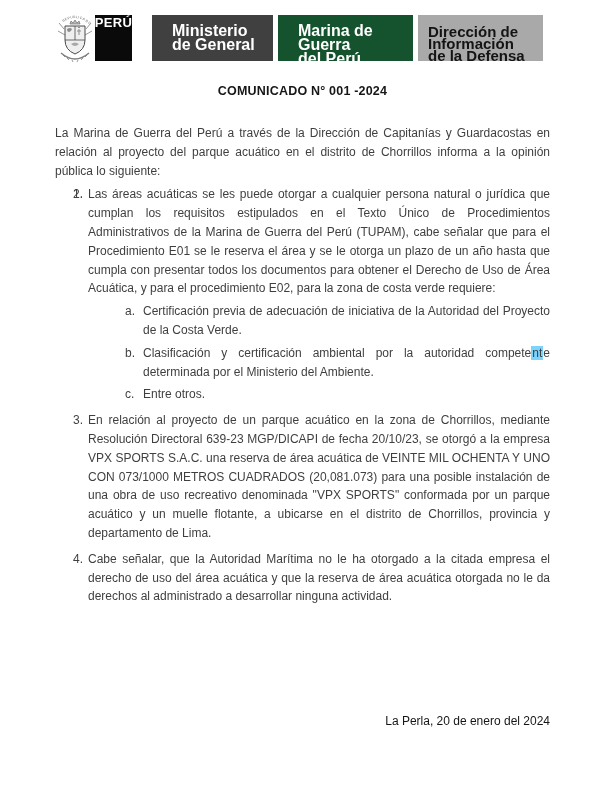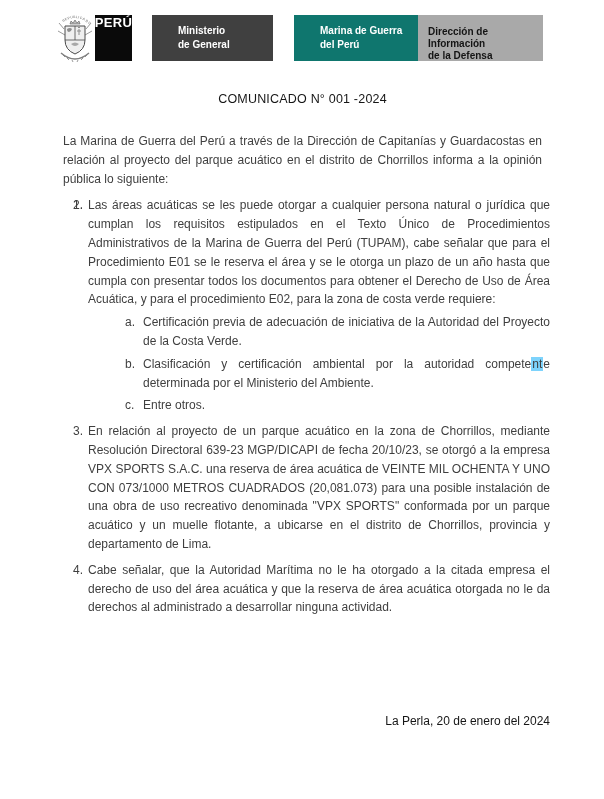--- a/index.html
+++ b/index.html
@@ -11,40 +11,40 @@
   
   .emblem { position:absolute; left:56px; top:9px; width:38px; height:57px; }
   .hb {
     position:absolute; top:15px; height:46px; box-sizing:border-box;
     font-weight:bold;
   }
   .hb-peru {
     left:95px; width:37px; color:#ffffff; font-size:13px; letter-spacing:0.3px;
     display:flex; align-items:flex-start; justify-content:center;
   }
-  .hb-two { color:#ffffff; font-size:10px; line-height:14px; padding:9px 0 0 26px; }
+  .hb-two { color:#ffffff; font-size:16px; line-height:14px; padding:9px 0 0 20px; }
   .hb-min { left:152px; width:121px; }
   .hb-mar { left:278px; width:135px; }
   .hb-dir {
-    left:418px; width:125px; color:#141414; font-size:10px; line-height:12px;
+    left:418px; width:125px; color:#141414; font-size:15px; line-height:12px;
     padding:11px 0 0 10px;
   }
 
   
   .title {
-    position:absolute; left:55px; top:92px; width:495px; text-align:center;
-    font-size:12.5px; font-weight:normal; color:#161616; letter-spacing:0.2px;
+    position:absolute; left:55px; top:84px; width:495px; text-align:center;
+    font-size:12.5px; font-weight:bold; color:#161616; letter-spacing:0.2px;
   }
 
   
   .content {
     position:absolute; left:55px; top:124px; width:495px;
     font-size:12px; line-height:18.8px;
   }
-  .content p { margin:8px; text-align:justify; }
+  .content p { margin:0; text-align:justify; }
   .li { position:relative; padding-left:33px; text-align:justify; margin-top:5px; }
   .li .num { position:absolute; left:18px; top:0; }
   .sub { position:relative; padding-left:88px; text-align:justify; margin-top:4px; }
   .sub .letter { position:absolute; left:70px; top:0; }
   .hl { padding:0 1px; }
 
   .date-line {
     position:absolute; top:714px; right:54px;
     font-size:12px; font-weight:normal; color:#161616;
   }
@@ -82,21 +82,21 @@
 
   <div class="hb hb-peru" style="background-color: rgb(10, 10, 10);">
     <span>PERÚ</span>
   </div>
 
   <div class="hb hb-two hb-min" style="background-color: rgb(64, 64, 64);">
     <div>Ministerio</div>
     <div>de General</div>
   </div>
 
-  <div class="hb hb-two hb-mar" style="background-color: #0f766e; margin-left: 16px;">
+  <div class="hb hb-two hb-mar" style="background-color: #14532d;">
     <div>Marina de Guerra</div>
     <div>del Perú</div>
   </div>
 
   <div class="hb hb-dir" style="background-color: rgb(169, 169, 169);">
     <div>Dirección de Información</div>
     <div>de la Defensa</div>
   </div>
 
   <div class="title">COMUNICADO N° 001 -2024</div>

